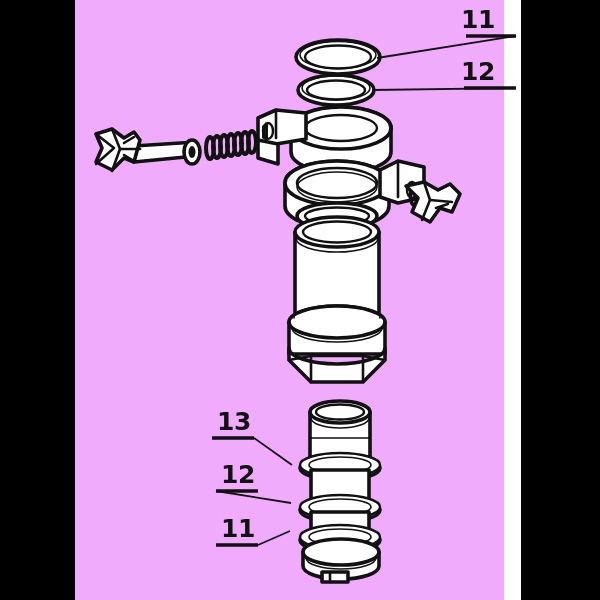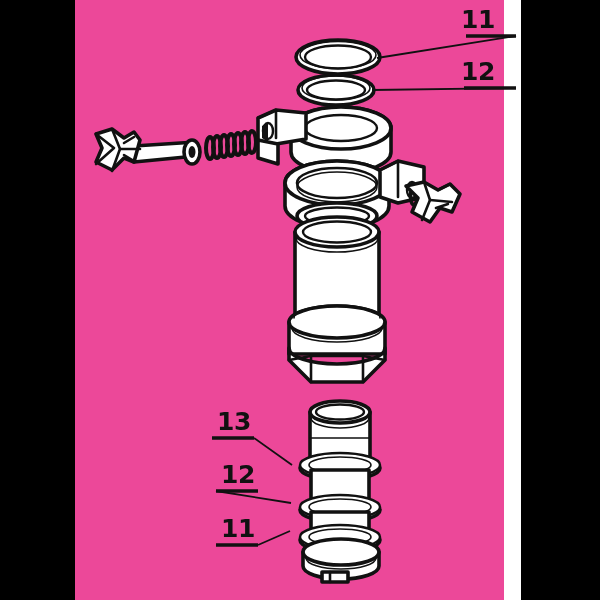--- a/index.html
+++ b/index.html
@@ -9,21 +9,21 @@
     background: #ffffff;
     width: 600px;
     height: 600px;
     overflow: hidden;
     font-family: "Liberation Sans", sans-serif;
   }
   #figure-root {
     position: relative;
     width: 504px;
     height: 600px;
-    background: #ec4899;
+    background: #f0abfc;
   }
   .side-bar {
     position: absolute;
     top: 0;
     height: 600px;
     background: #000000;
   }
   #left-bar  { left: 0;   width: 75px; }
   #right-bar { left: 521px; width: 79px; }
 

